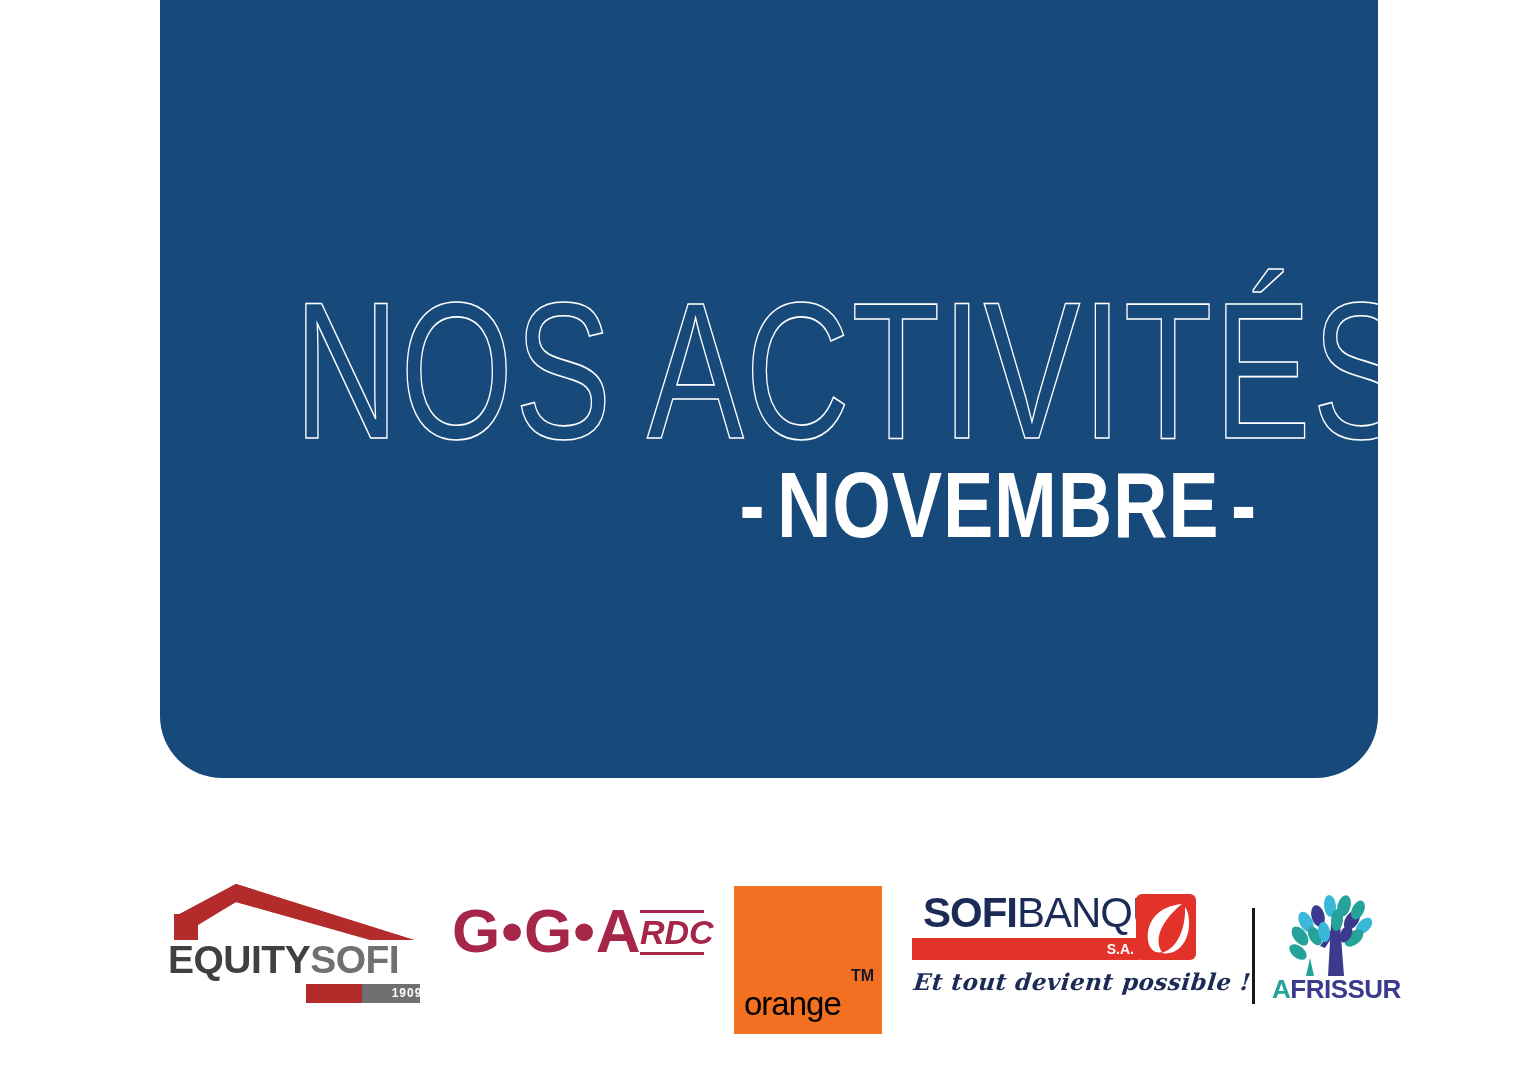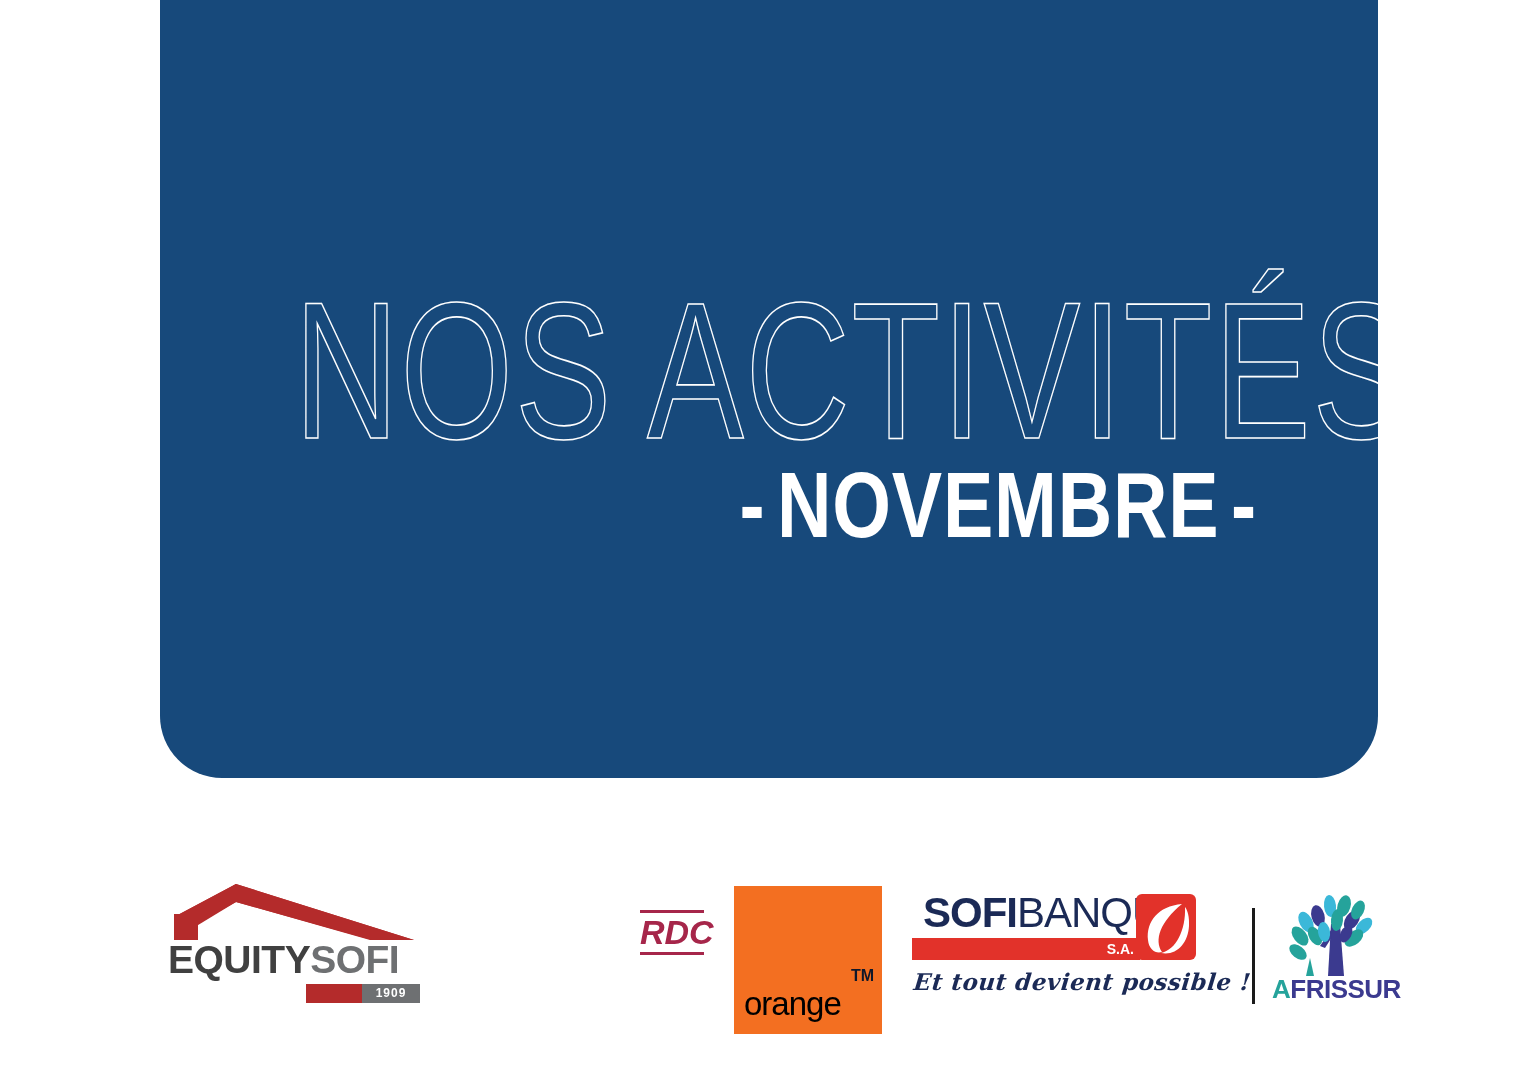--- a/index.html
+++ b/index.html
@@ -102,21 +102,21 @@
     white-space: nowrap;
   }
   .eq-equity { color: #404040; }
   .eq-bcdc { color: #6E7072; }
   .eq-bar { position: absolute; left: 138px; top: 100px; width: 114px; height: 19px; }
   .eq-bar-red { position: absolute; left: 0; top: 0; width: 56px; height: 19px; background: #B42B2B; }
   .eq-bar-gray { position: absolute; left: 56px; top: 0; width: 58px; height: 19px; background: #6E7072; }
   .eq-year {
     position: absolute; left: 56px; top: 0; width: 58px; height: 19px;
     color: #ffffff; font-size: 12px; font-weight: 700; letter-spacing: 1px;
-    text-align: center; line-height: 19px;
+    text-align: center; line-height: 19px; padding-left: 16px;
   }
 
   
   #logo-gga { left: 452px; top: 28px; width: 252px; height: 84px; }
   .gga-main {
     position: absolute; left: 0; top: 0;
     font-weight: 700; font-size: 62px; line-height: 1;
     color: #A6264A; letter-spacing: 1px; white-space: nowrap;
   }
   .gga-rdc-wrap { position: absolute; left: 188px; top: 10px; width: 64px; }
@@ -206,20 +206,21 @@
         <span class="eq-equity">EQUITY</span><span class="eq-bcdc">SOFI</span>
       </div>
       <div class="eq-bar">
         <div class="eq-bar-red"></div>
         <div class="eq-bar-gray"></div>
         <div class="eq-year">1909</div>
       </div>
     </div>
 
     <div class="logo" id="logo-gga">
+      <div class="gga-main">G•G•A</div>
       <div class="gga-rdc-wrap">
         <div class="gga-rule"></div>
         <div class="gga-rdc">RDC</div>
         <div class="gga-rule"></div>
       </div>
     </div>
 
     <div class="logo" id="logo-orange">
       <div class="or-tm">TM</div>
       <div class="or-word">orange</div>

